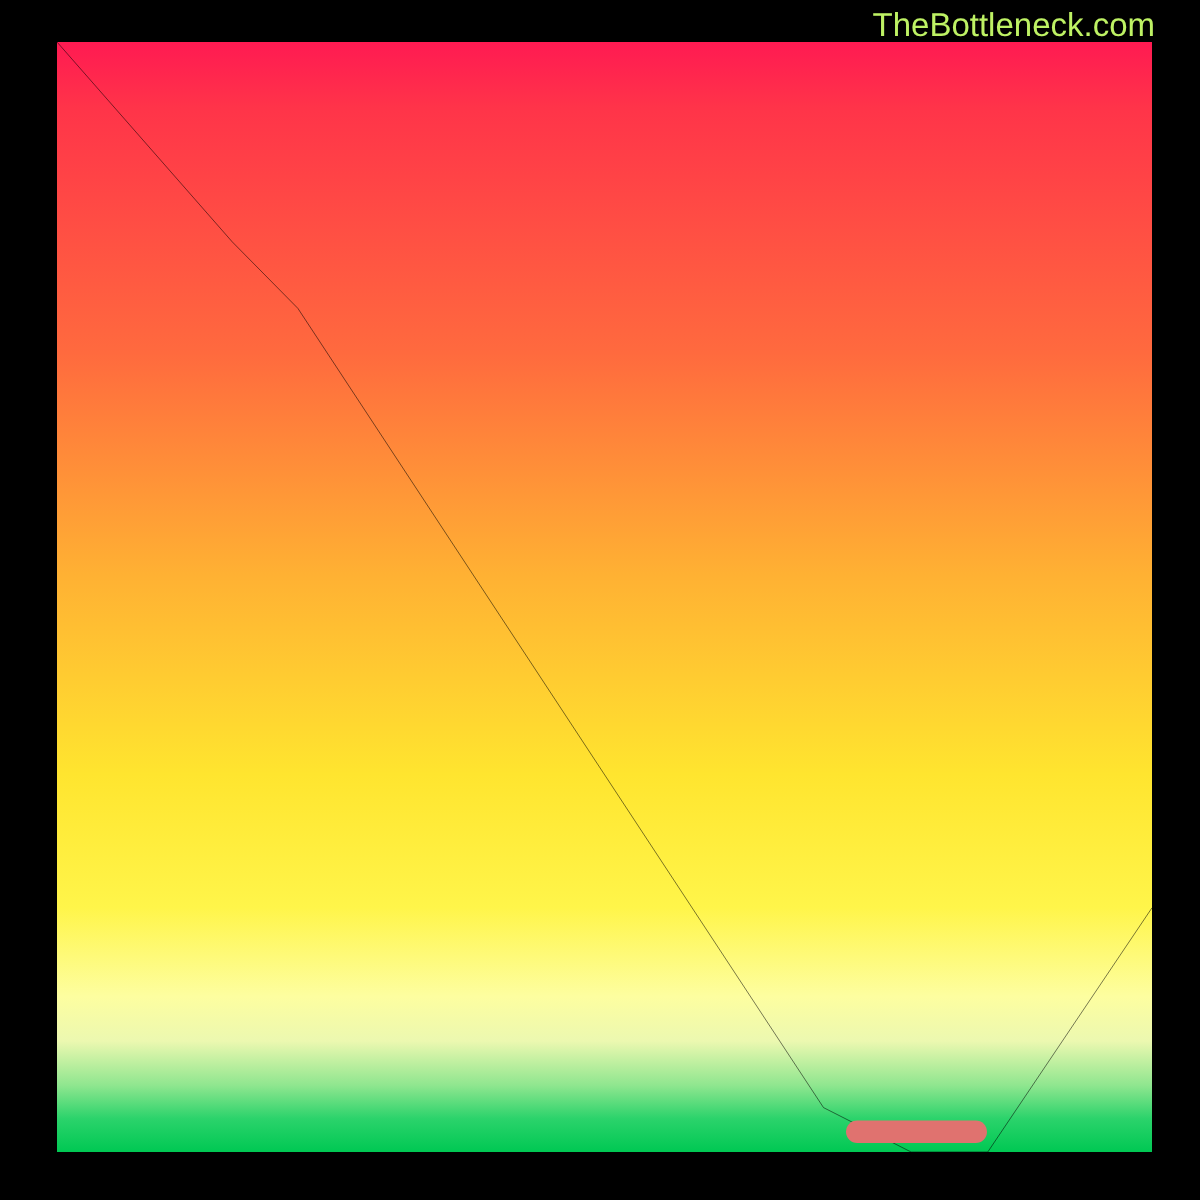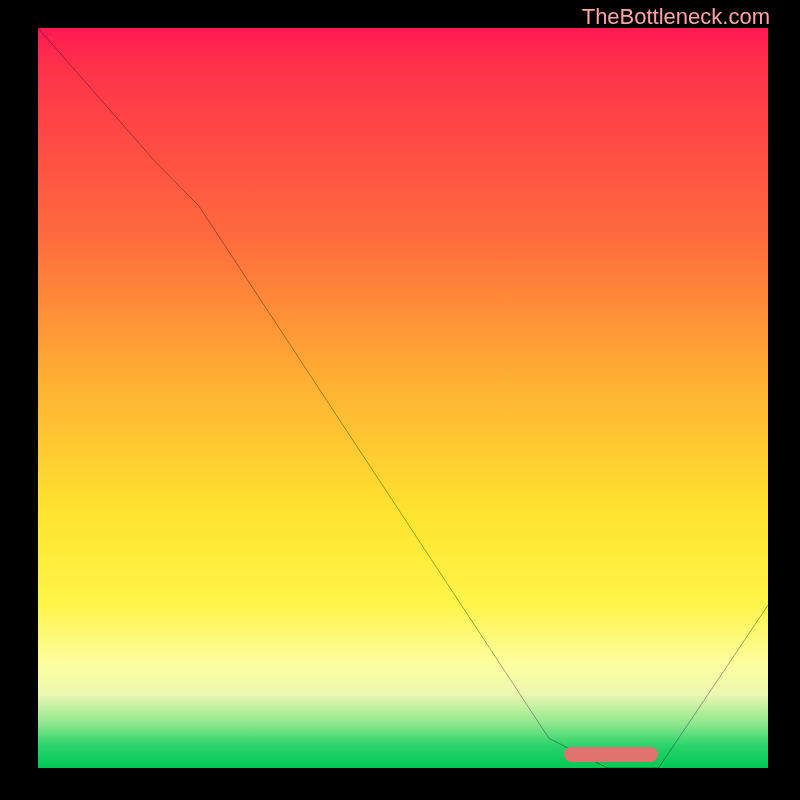--- a/index.html
+++ b/index.html
@@ -59,21 +59,21 @@
     position: absolute;
     height: 15px;
     border-radius: 8px;
     
     background: #e0726f;
   }
   .attribution {
     position: absolute;
     top: 4px;
     right: 30px;
-    color: #fca5a5;
+    color: #bef264;
     font-size: 22px;
     font-weight: 400;
     letter-spacing: 0px;
   }
 </style>
 </head>
 <body>
 
 <div class="chart-wrap">
 

